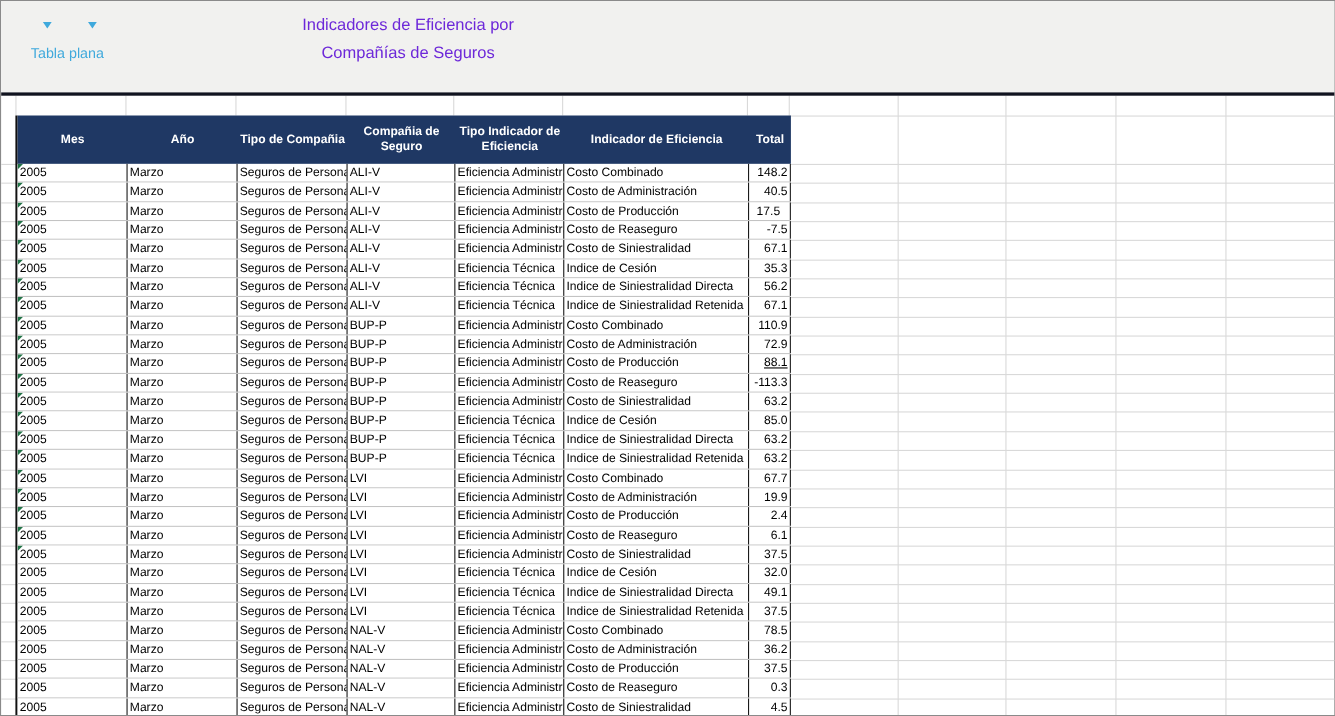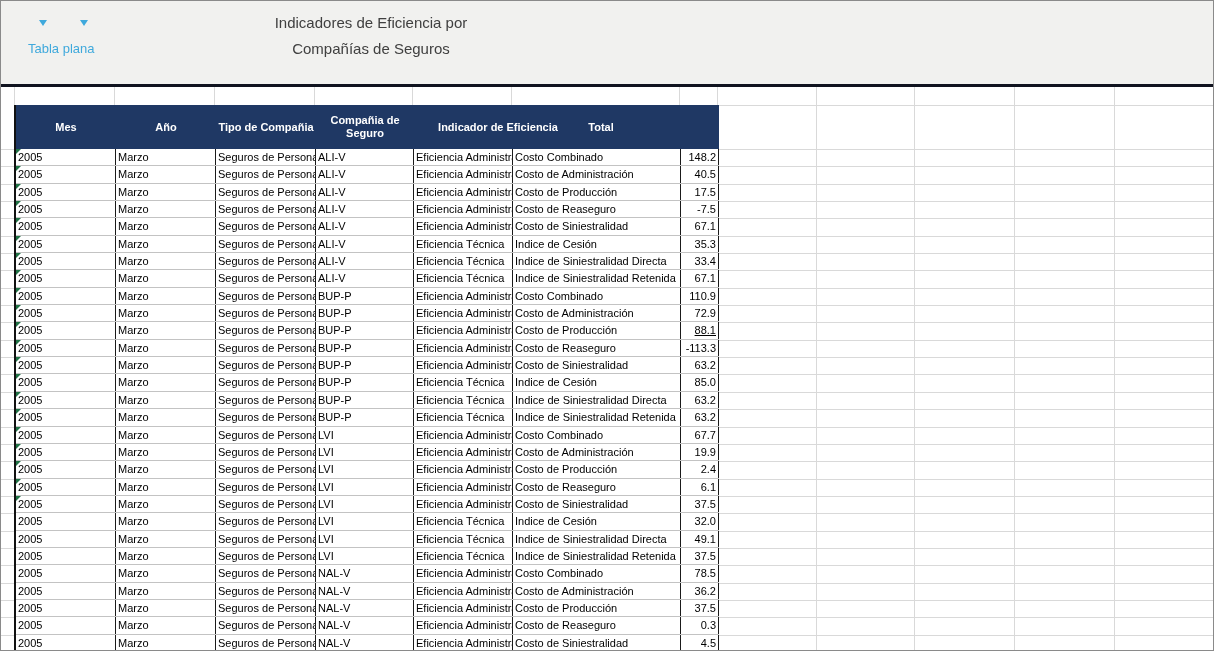--- a/index.html
+++ b/index.html
@@ -8,21 +8,21 @@
   
   .topband{position:absolute;left:0;top:0;width:1214px;height:83px;background:#f1f1ef;z-index:3;}
   .blackrule{position:absolute;left:0;top:83px;width:1214px;height:3px;background:#10131f;z-index:3;}
   .logo{position:absolute;left:13px;top:0px;font-size:30px;font-weight:bold;letter-spacing:0px;
         color:#1f3864;line-height:36px;}
   .logo-accent{position:absolute;width:0;height:0;border-left:4px solid transparent;
         border-right:4px solid transparent;border-top:6px solid #3fa9dc;}
   .acc1{left:38px;top:19px;}
   .acc2{left:79px;top:19px;}
   .tagline{position:absolute;left:27px;top:40px;font-size:13px;color:#3fa9dc;}
-  .titlebox{position:absolute;left:225px;top:9px;width:290px;text-align:center;color:#404040;
+  .titlebox{position:absolute;left:225px;top:9px;width:290px;text-align:center;color:#6d28d9;
         font-size:15px;line-height:26px;}
   
   .gridline{position:absolute;background:#d9d9d9;z-index:1;}
   
   .datatable{position:absolute;left:13px;top:104px;width:703px;z-index:2;
         border-left:2px solid #111111;box-sizing:content-box;}
   .thead{display:flex;height:44px;background:#1f3864;color:#ffffff;font-weight:bold;font-size:11px;}
   .th{display:flex;align-items:center;justify-content:center;text-align:center;
         box-sizing:border-box;line-height:13px;padding:0 2px;}
   .row{display:flex;background:#ffffff;box-sizing:border-box;border-bottom:1px solid #c3c3c3;}
@@ -82,20 +82,21 @@
       <div class="gridline" style="left: 0px; top: 616px; width: 1214px; height: 1px;"></div>
       <div class="gridline" style="left: 0px; top: 634px; width: 1214px; height: 1px;"></div>
     </div>
 
   <div class="datatable">
     <div class="thead" id="thead">
         <div class="th" style="width: 100px;">Mes</div>
         <div class="th" style="width: 100px;">Año</div>
         <div class="th" style="width: 100px;">Tipo de Compañia</div>
         <div class="th" style="width: 98px;">Compañia de Seguro</div>
+        <div class="th" style="width: 99px;">Tipo Indicador de Eficiencia</div>
         <div class="th" style="width: 168px;">Indicador de Eficiencia</div>
         <div class="th" style="width: 38px;">Total</div>
       </div>
     <div id="tbody">
         <div class="row" style="height: 17.345px;">
           <div class="td" style="width: 100px;">2005<span class="marker"></span></div>
           <div class="td" style="width: 100px;">Marzo</div>
           <div class="td" style="width: 100px;">Seguros de Personas</div>
           <div class="td" style="width: 98px;">ALI-V</div>
           <div class="td" style="width: 99px;">Eficiencia Administrativa</div>
@@ -111,21 +112,21 @@
           <div class="td" style="width: 168px;">Costo de Administración</div>
           <div class="td num" style="width: 38px;">40.5</div>
         </div>
         <div class="row" style="height: 17.345px;">
           <div class="td" style="width: 100px;">2005<span class="marker"></span></div>
           <div class="td" style="width: 100px;">Marzo</div>
           <div class="td" style="width: 100px;">Seguros de Personas</div>
           <div class="td" style="width: 98px;">ALI-V</div>
           <div class="td" style="width: 99px;">Eficiencia Administrativa</div>
           <div class="td" style="width: 168px;">Costo de Producción</div>
-          <div class="td num" style="width: 38px;">17.5</div>
+          <div class="td num" style="width: 38px; text-align: center;">17.5</div>
         </div>
         <div class="row" style="height: 17.345px;">
           <div class="td" style="width: 100px;">2005<span class="marker"></span></div>
           <div class="td" style="width: 100px;">Marzo</div>
           <div class="td" style="width: 100px;">Seguros de Personas</div>
           <div class="td" style="width: 98px;">ALI-V</div>
           <div class="td" style="width: 99px;">Eficiencia Administrativa</div>
           <div class="td" style="width: 168px;">Costo de Reaseguro</div>
           <div class="td num" style="width: 38px;">-7.5</div>
         </div>
@@ -147,21 +148,21 @@
           <div class="td" style="width: 168px;">Indice de Cesión</div>
           <div class="td num" style="width: 38px;">35.3</div>
         </div>
         <div class="row" style="height: 17.345px;">
           <div class="td" style="width: 100px;">2005<span class="marker"></span></div>
           <div class="td" style="width: 100px;">Marzo</div>
           <div class="td" style="width: 100px;">Seguros de Personas</div>
           <div class="td" style="width: 98px;">ALI-V</div>
           <div class="td" style="width: 99px;">Eficiencia Técnica</div>
           <div class="td" style="width: 168px;">Indice de Siniestralidad Directa</div>
-          <div class="td num" style="width: 38px;">33.4</div>
+          <div class="td num" style="width: 38px;">56.2</div>
         </div>
         <div class="row" style="height: 17.345px;">
           <div class="td" style="width: 100px;">2005<span class="marker"></span></div>
           <div class="td" style="width: 100px;">Marzo</div>
           <div class="td" style="width: 100px;">Seguros de Personas</div>
           <div class="td" style="width: 98px;">ALI-V</div>
           <div class="td" style="width: 99px;">Eficiencia Técnica</div>
           <div class="td" style="width: 168px;">Indice de Siniestralidad Retenida</div>
           <div class="td num" style="width: 38px;">67.1</div>
         </div>

